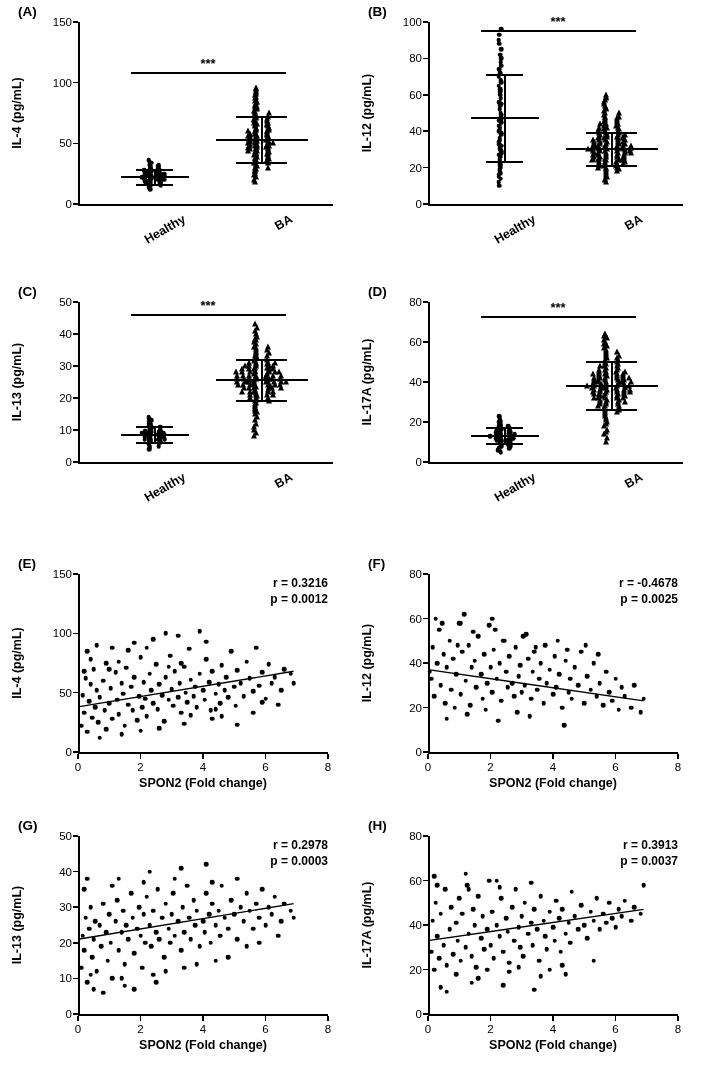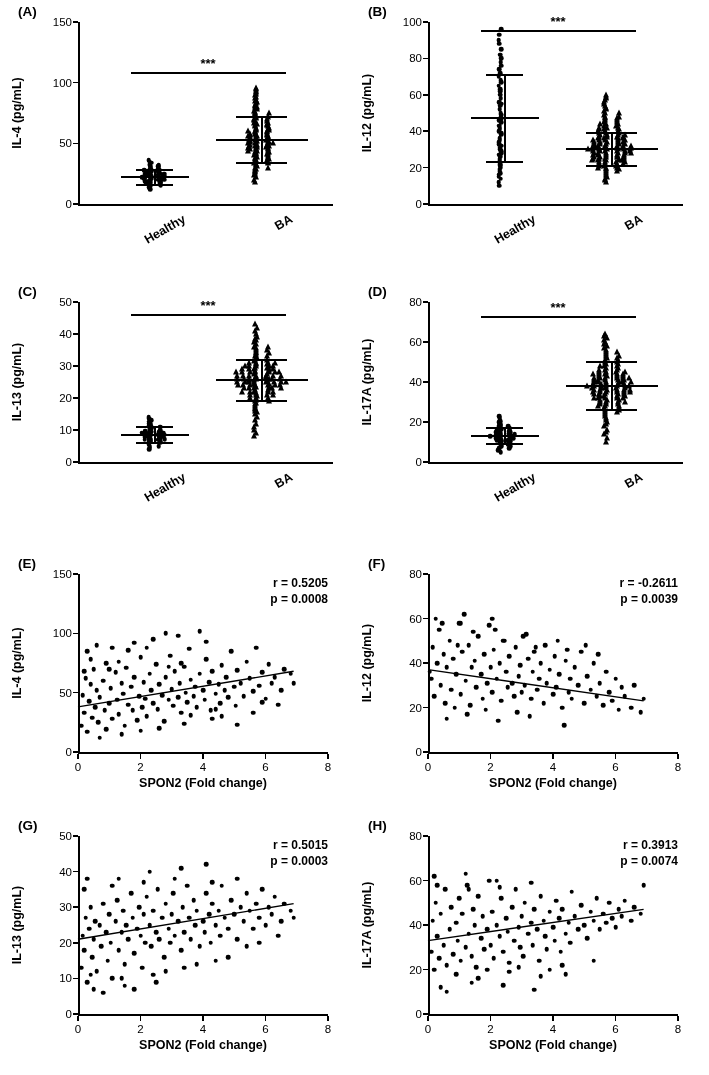--- a/index.html
+++ b/index.html
@@ -1064,22 +1064,22 @@
       <div class="dot" style="left: 165.5px; top: 633.333px;"></div>
       <div class="dot" style="left: 199.875px; top: 630.96px;"></div>
       <div class="dot" style="left: 215.5px; top: 709.28px;"></div>
       <div class="dot" style="left: 84.25px; top: 671.307px;"></div>
       <div class="dot" style="left: 109.25px; top: 668.933px;"></div>
       <div class="dot" style="left: 168.625px; top: 666.56px;"></div>
       <div class="dot" style="left: 181.125px; top: 663px;"></div>
       <svg class="overlay" width="709" height="1075">
         <line x1="78" y1="706.9066666666666" x2="293.625" y2="671.3066666666666" stroke="#000" stroke-width="1.4"></line>
       </svg>
-      <div class="stat" style="left: 158px; top: 576px; width: 170px;">r = 0.5205</div>
-      <div class="stat" style="left: 158px; top: 592px; width: 170px;">p = 0.0008</div>
+      <div class="stat" style="left: 158px; top: 576px; width: 170px;">r = 0.3216</div>
+      <div class="stat" style="left: 158px; top: 592px; width: 170px;">p = 0.0012</div>
     </div>
     <div class="panel" style="left: 0px; top: 0px; width: 709px; height: 1075px;">
       <div class="panel-label" style="left: 368px; top: 556px;">(F)</div>
       <div class="axis-line" style="left: 428px; top: 574px; width: 1.8px; height: 178px;"></div>
       <div class="axis-line" style="left: 428px; top: 752px; width: 250px; height: 1.8px;"></div>
       <div class="tick" style="left: 423px; top: 751.25px;"></div>
       <div class="ytlabel" style="left: 382px; top: 752px; width: 40px;">0</div>
       <div class="tick" style="left: 423px; top: 706.75px;"></div>
       <div class="ytlabel" style="left: 382px; top: 707.5px; width: 40px;">20</div>
       <div class="tick" style="left: 423px; top: 662.25px;"></div>
@@ -1207,22 +1207,22 @@
       <div class="dot" style="left: 567.062px; top: 649.65px;"></div>
       <div class="dot" style="left: 598.312px; top: 654.1px;"></div>
       <div class="dot" style="left: 429.562px; top: 671.9px;"></div>
       <div class="dot" style="left: 460.812px; top: 622.95px;"></div>
       <div class="dot" style="left: 492.062px; top: 618.5px;"></div>
       <div class="dot" style="left: 557.688px; top: 640.75px;"></div>
       <div class="dot" style="left: 585.812px; top: 645.2px;"></div>
       <svg class="overlay" width="709" height="1075">
         <line x1="428" y1="669.675" x2="643.625" y2="700.825" stroke="#000" stroke-width="1.4"></line>
       </svg>
-      <div class="stat" style="left: 508px; top: 576px; width: 170px;">r = -0.2611</div>
-      <div class="stat" style="left: 508px; top: 592px; width: 170px;">p = 0.0039</div>
+      <div class="stat" style="left: 508px; top: 576px; width: 170px;">r = -0.4678</div>
+      <div class="stat" style="left: 508px; top: 592px; width: 170px;">p = 0.0025</div>
     </div>
     <div class="panel" style="left: 0px; top: 0px; width: 709px; height: 1075px;">
       <div class="panel-label" style="left: 18px; top: 818px;">(G)</div>
       <div class="axis-line" style="left: 78px; top: 836px; width: 1.8px; height: 178px;"></div>
       <div class="axis-line" style="left: 78px; top: 1014px; width: 250px; height: 1.8px;"></div>
       <div class="tick" style="left: 73px; top: 1013.25px;"></div>
       <div class="ytlabel" style="left: 32px; top: 1014px; width: 40px;">0</div>
       <div class="tick" style="left: 73px; top: 977.65px;"></div>
       <div class="ytlabel" style="left: 32px; top: 978.4px; width: 40px;">10</div>
       <div class="tick" style="left: 73px; top: 942.05px;"></div>
@@ -1361,21 +1361,21 @@
       <div class="dot" style="left: 90.5px; top: 974.84px;"></div>
       <div class="dot" style="left: 121.75px; top: 978.4px;"></div>
       <div class="dot" style="left: 153px; top: 974.84px;"></div>
       <div class="dot" style="left: 184.25px; top: 967.72px;"></div>
       <div class="dot" style="left: 215.5px; top: 960.6px;"></div>
       <div class="dot" style="left: 246.75px; top: 946.36px;"></div>
       <div class="dot" style="left: 278px; top: 935.68px;"></div>
       <svg class="overlay" width="709" height="1075">
         <line x1="78" y1="939.24" x2="293.625" y2="903.64" stroke="#000" stroke-width="1.4"></line>
       </svg>
-      <div class="stat" style="left: 158px; top: 838px; width: 170px;">r = 0.5015</div>
+      <div class="stat" style="left: 158px; top: 838px; width: 170px;">r = 0.2978</div>
       <div class="stat" style="left: 158px; top: 854px; width: 170px;">p = 0.0003</div>
     </div>
     <div class="panel" style="left: 0px; top: 0px; width: 709px; height: 1075px;">
       <div class="panel-label" style="left: 368px; top: 818px;">(H)</div>
       <div class="axis-line" style="left: 428px; top: 836px; width: 1.8px; height: 178px;"></div>
       <div class="axis-line" style="left: 428px; top: 1014px; width: 250px; height: 1.8px;"></div>
       <div class="tick" style="left: 423px; top: 1013.25px;"></div>
       <div class="ytlabel" style="left: 382px; top: 1014px; width: 40px;">0</div>
       <div class="tick" style="left: 423px; top: 968.75px;"></div>
       <div class="ytlabel" style="left: 382px; top: 969.5px; width: 40px;">20</div>
@@ -1507,15 +1507,15 @@
       <div class="dot" style="left: 562.375px; top: 965.05px;"></div>
       <div class="dot" style="left: 593.625px; top: 960.6px;"></div>
       <div class="dot" style="left: 456.125px; top: 973.95px;"></div>
       <div class="dot" style="left: 487.375px; top: 969.5px;"></div>
       <div class="dot" style="left: 518.625px; top: 967.275px;"></div>
       <div class="dot" style="left: 549.875px; top: 969.5px;"></div>
       <svg class="overlay" width="709" height="1075">
         <line x1="428" y1="940.575" x2="643.625" y2="909.425" stroke="#000" stroke-width="1.4"></line>
       </svg>
       <div class="stat" style="left: 508px; top: 838px; width: 170px;">r = 0.3913</div>
-      <div class="stat" style="left: 508px; top: 854px; width: 170px;">p = 0.0074</div>
+      <div class="stat" style="left: 508px; top: 854px; width: 170px;">p = 0.0037</div>
     </div>
   </div>
 
 </body></html>

